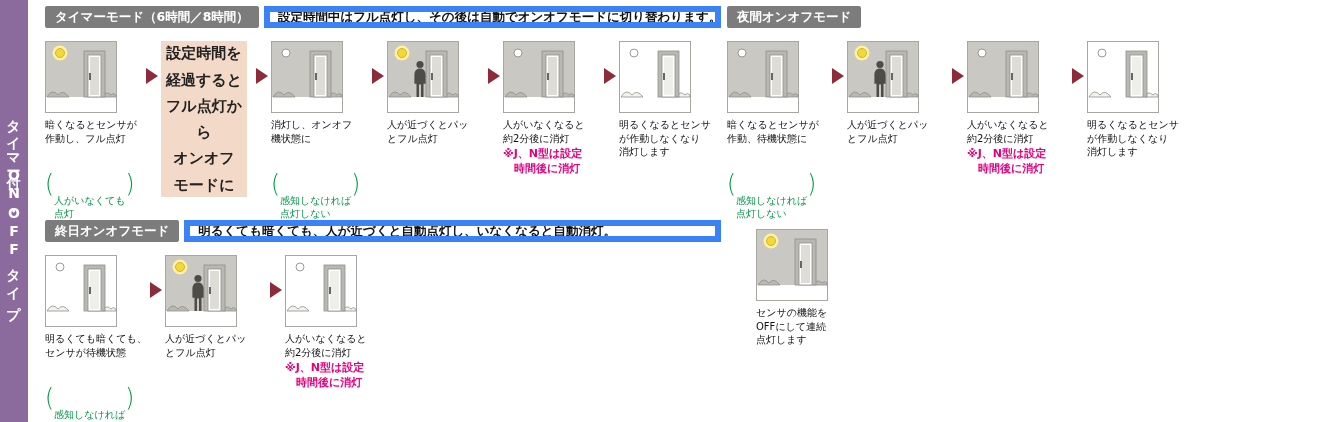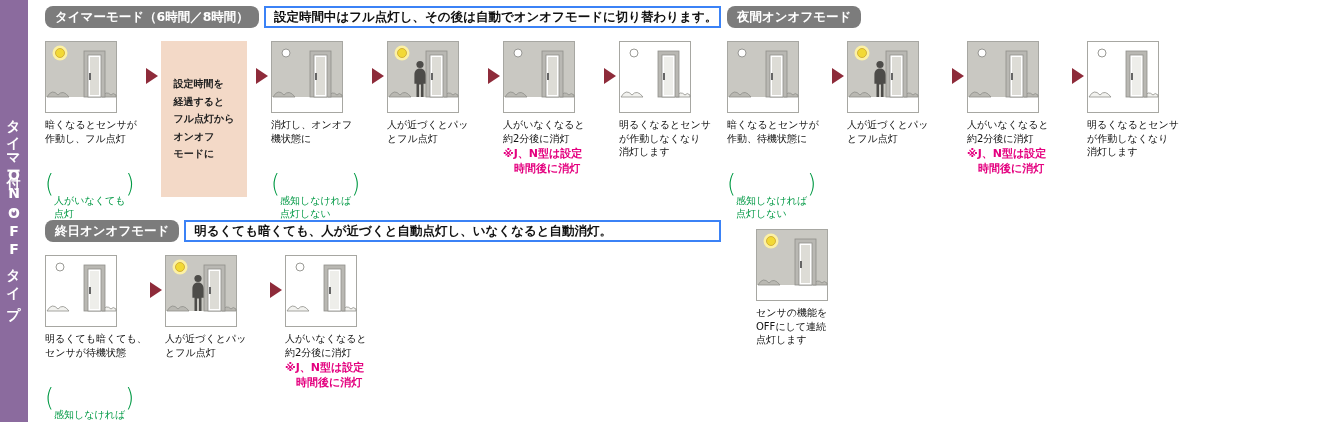--- a/index.html
+++ b/index.html
@@ -10,32 +10,32 @@
   .side-label{writing-mode:vertical-rl;text-orientation:upright;color:#fff;font-weight:bold;
         font-size:14px;letter-spacing:2px;line-height:1;}
   #sections{position:absolute;inset:0;}
   .section{position:absolute;}
   .s1{left:45px;top:6px;width:676px;}
   .s2{left:727px;top:6px;width:580px;}
   .s3{left:45px;top:220px;width:676px;}
   .s4{left:756px;top:216px;width:580px;}
   .header{display:flex;gap:5px;height:22px;align-items:stretch;}
   .chip{background:var(--header-chip,#7c7c7c);color:#fff;font-weight:bold;font-size:12.5px;
-        display:flex;align-items:center;padding:0 10px;border-radius:8px;white-space:nowrap;}
-  .desc{flex:1;border:2px solid #3b82f6;background:#fff;display:flex;align-items:center;
+        display:flex;align-items:center;padding:0 10px;border-radius:2px;white-space:nowrap;}
+  .desc{flex:1;border:6px solid #3b82f6;background:#fff;display:flex;align-items:center;
         padding:0 8px;font-weight:bold;font-size:12.5px;white-space:nowrap;overflow:hidden;}
   .flow{display:flex;align-items:flex-start;margin-top:13px;}
   .step{flex:none;width:98px;}
   .s2 .step,.s3 .step{width:102px;}
   .step.tstep{width:92px;}
   .scene{width:72px;height:72px;}
   .scene svg{display:block;}
   .timerbox{width:86px;height:156px;background:var(--timer-box-bg,#f3d9c7);display:flex;
-        align-items:center;justify-content:center;text-align:left;font-weight:bold;
-        font-size:10px;line-height:1.75;white-space:pre-line;color:#222;}
+        align-items:center;justify-content:center;text-align:center;font-weight:bold;
+        font-size:15px;line-height:1.75;white-space:pre-line;color:#222;}
   .arrow{flex:none;width:0;height:0;border-top:8px solid transparent;border-bottom:8px solid transparent;
         border-left:12px solid var(--arrow,#8e2b3a);margin:27px 3px 0 3px;}
   .caption{margin-top:5px;font-size:10px;line-height:1.35;white-space:pre-line;color:#111;}
   .gnote{display:flex;align-items:center;font-size:10px;line-height:1.3;color:var(--green,#009944);margin-top:1px;}
   .paren{font-size:23px;line-height:0.9;font-weight:300;transform:scaleY(1.1);}
   .gtext{white-space:pre-line;margin-top:48px;}
   .pnote{margin-top:2px;font-size:11px;font-weight:bold;line-height:1.35;white-space:pre-line;color:var(--pink,#e4007f);}
 </style>
 </head>
 <body>

